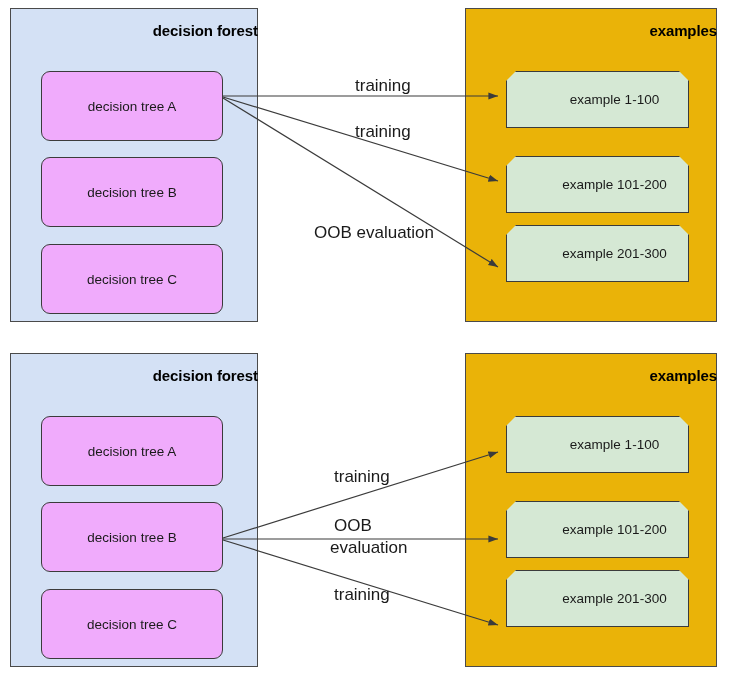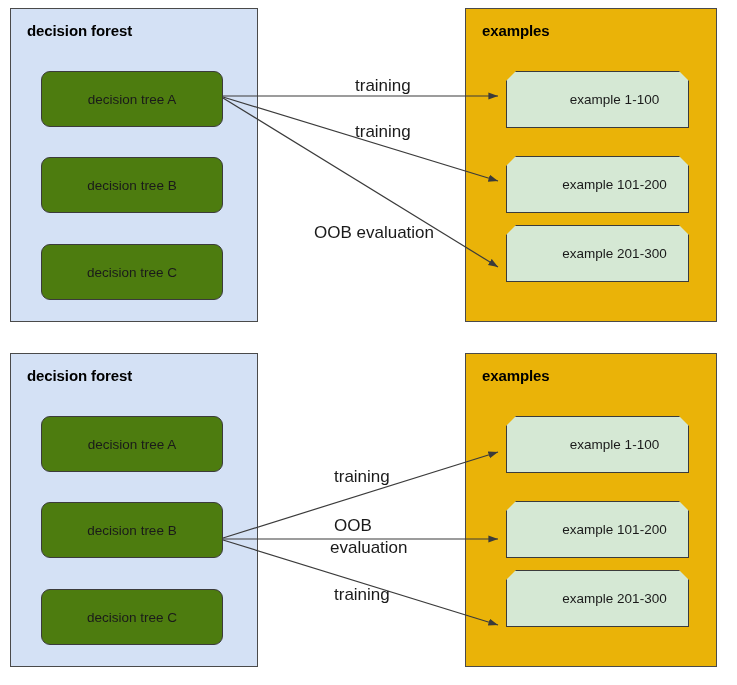--- a/index.html
+++ b/index.html
@@ -13,28 +13,28 @@
   
   .forest-box{
     position:absolute;left:10px;top:8px;width:248px;height:314px;
     background:#d4e1f5;border:1px solid #4a4a4a;box-sizing:border-box;
   }
   .examples-box{
     position:absolute;left:465px;top:8px;width:252px;height:314px;
     background:#eab308;border:1px solid #4a4a4a;box-sizing:border-box;
   }
   .box-title{
-    position:absolute;left:16px;top:13px;width:100%;text-align:left;
+    position:absolute;left:1px;top:13px;width:100%;text-align:right;
     font-size:15px;font-weight:bold;letter-spacing:-0.1px;
   }
 
   
   .tree-card{
-    position:absolute;left:30px;width:182px;height:56px;
-    background:#4d7c0f;border:1px solid #3b3b3b;border-radius:9px;
+    position:absolute;left:30px;width:182px;height:70px;
+    background:#f0abfc;border:1px solid #3b3b3b;border-radius:9px;
     box-sizing:border-box;display:flex;align-items:center;justify-content:center;
     font-size:13.5px;color:#1a1a1a;
   }
   .tree-a{top:62px;}
   .tree-b{top:148px;}
   .tree-c{top:235px;}
 
   
   .ex-card{
     position:absolute;left:40px;width:183px;height:57px;

